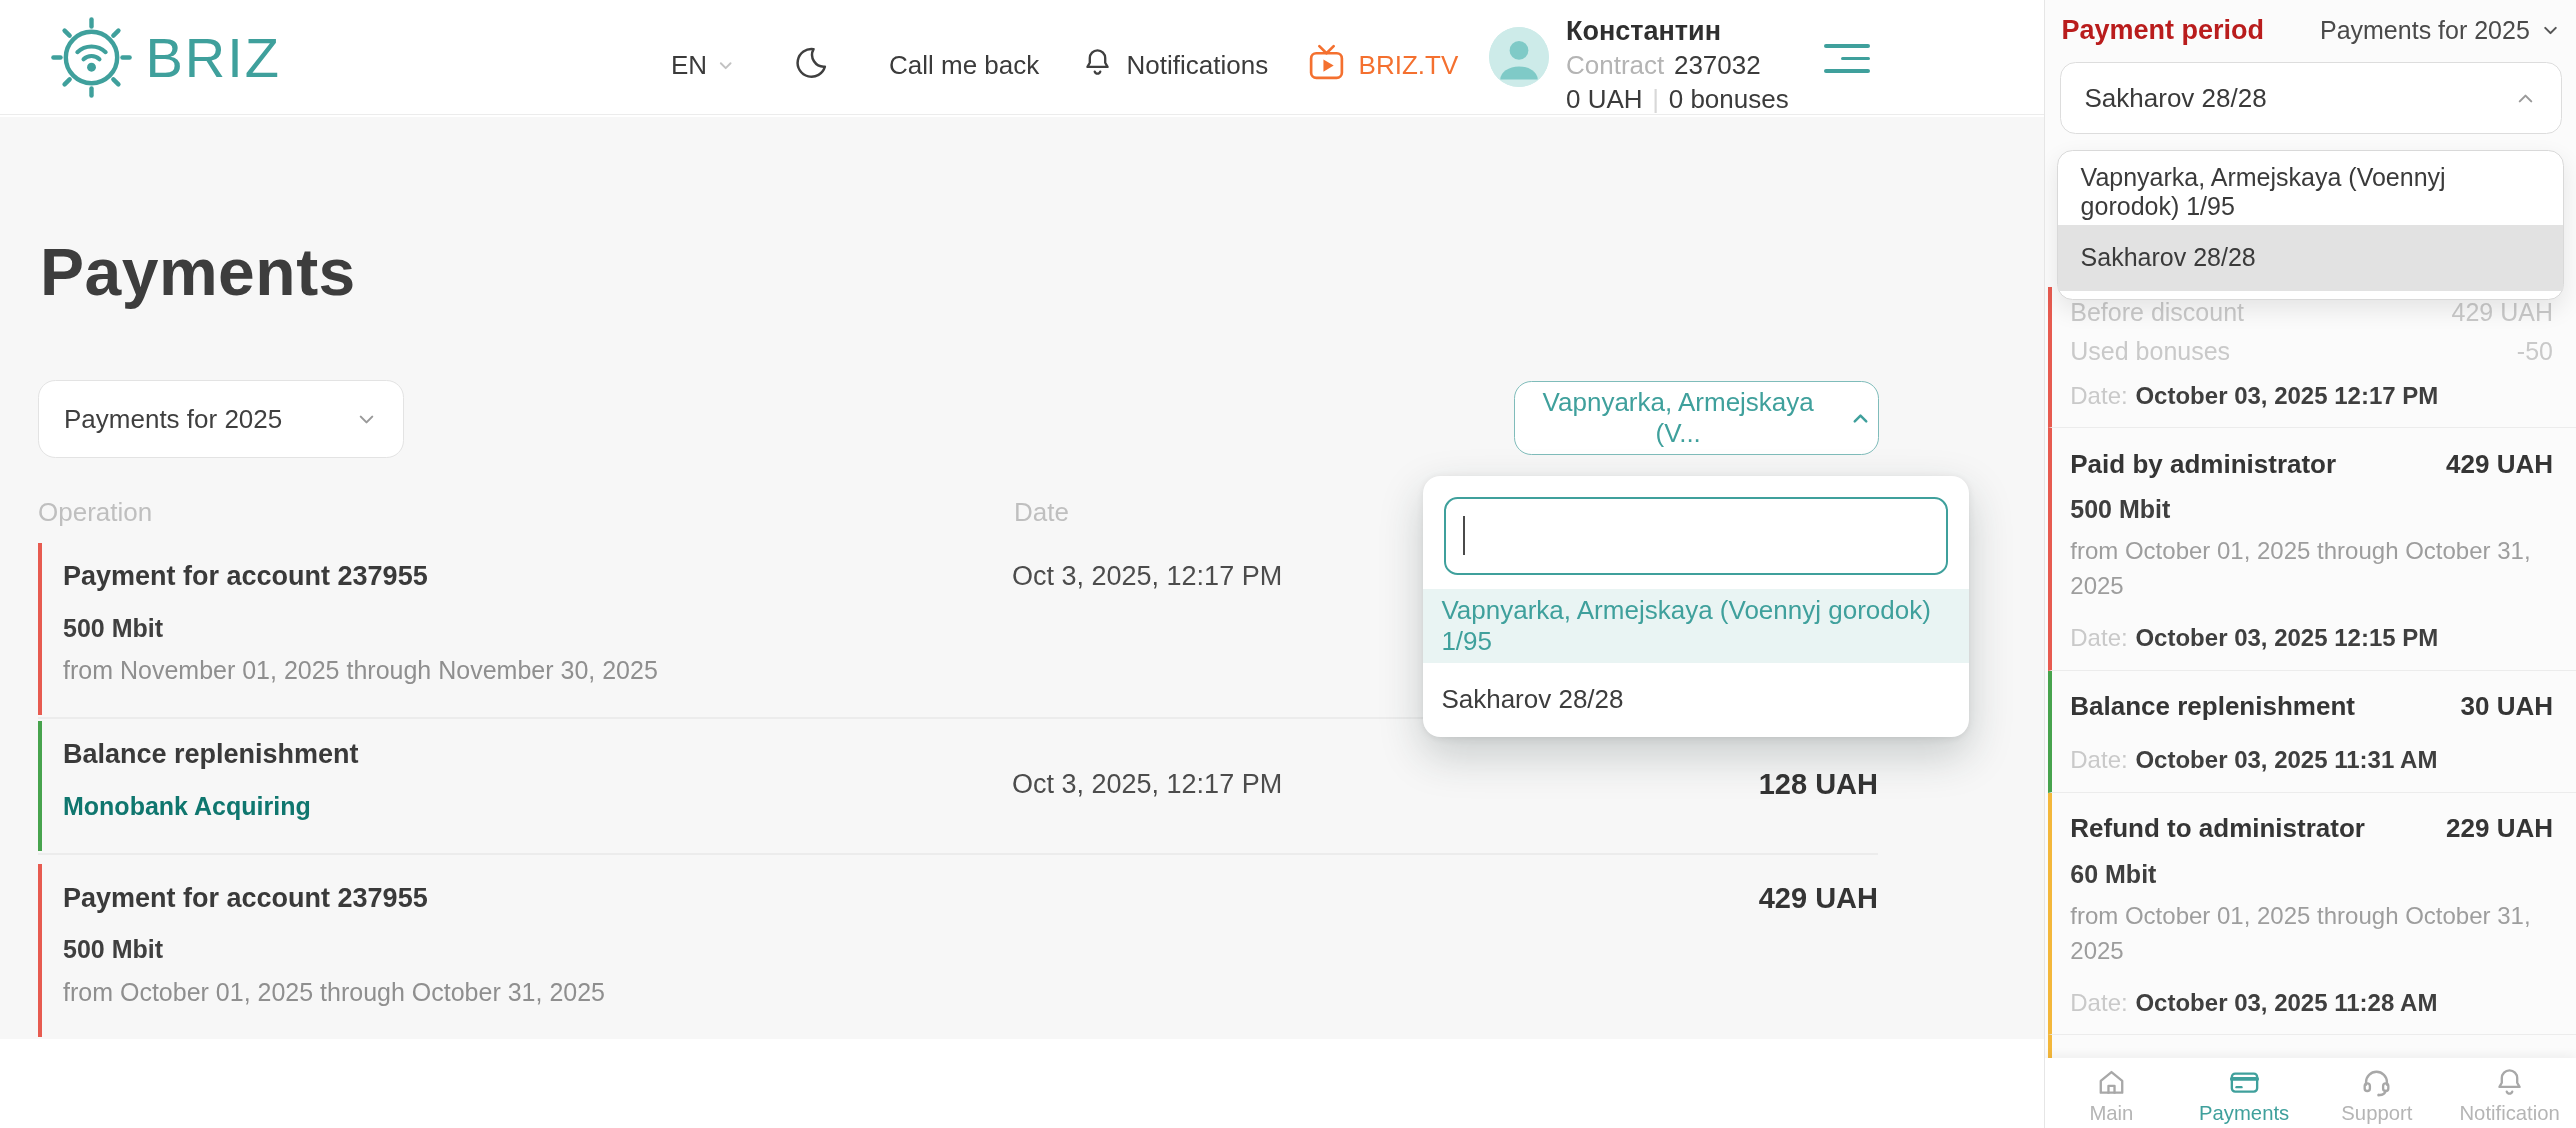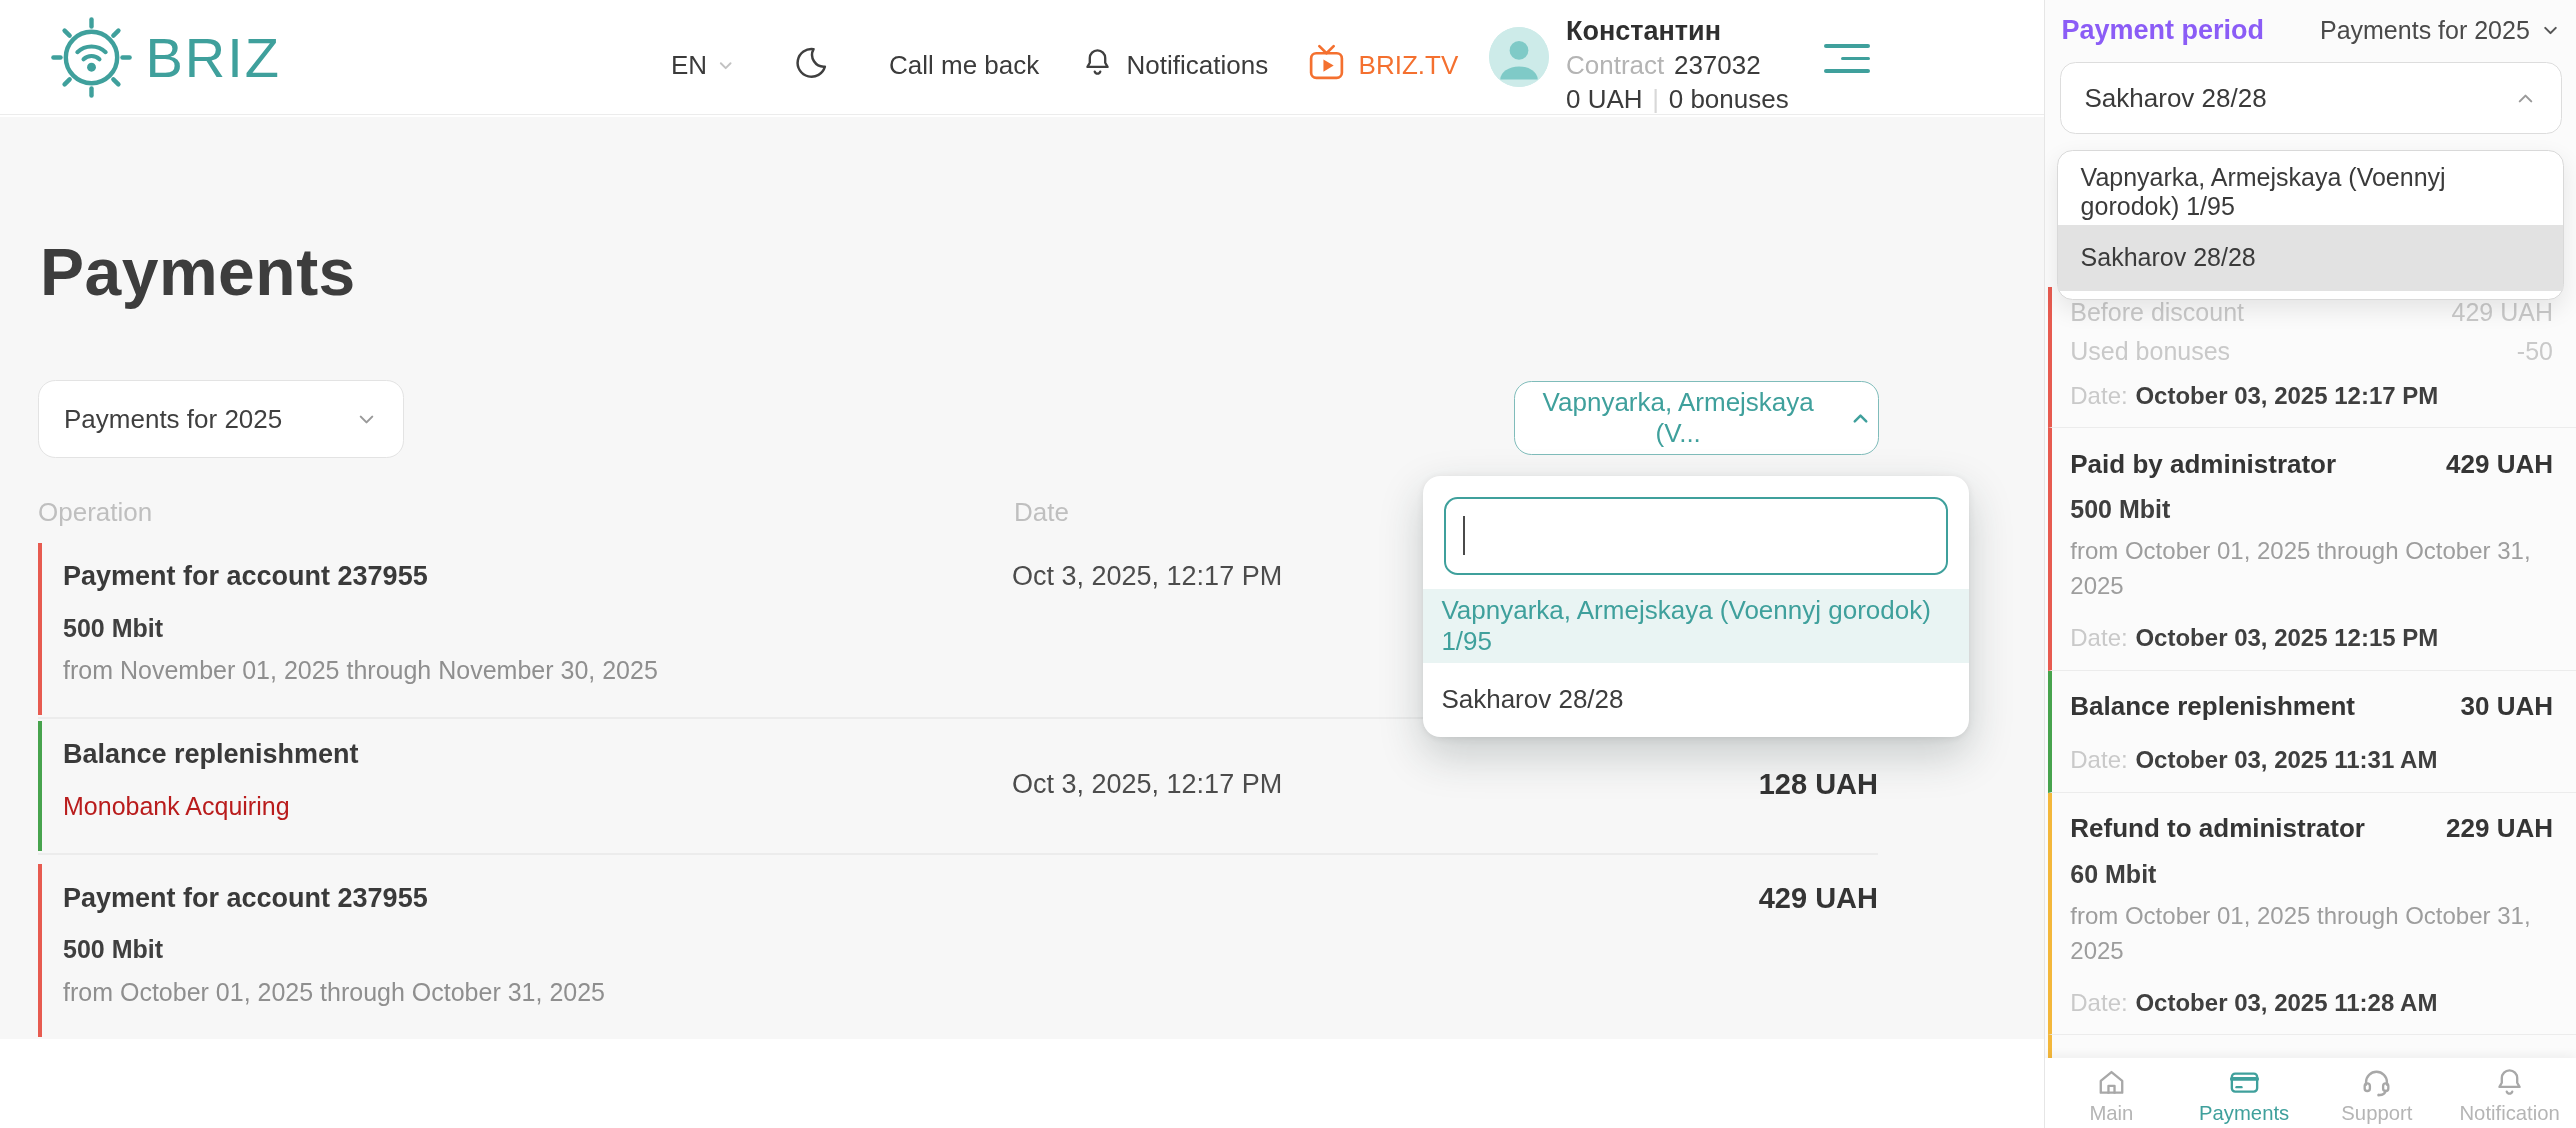--- a/index.html
+++ b/index.html
@@ -45,41 +45,41 @@
   .t-head .c1{width:976px;}
   .t-rows{position:absolute;left:38px;top:426px;width:1840px;}
   .t-row{display:flex;border-left:4.8px solid #ccc;padding:17.4px 0 29px 21px;}
   .t-row.m12{margin-top:9.7px;}
   .accent-red{border-left-color:var(--red) !important;}
   .accent-green{border-left-color:var(--green) !important;}
   .accent-yellow{border-left-color:var(--yellow) !important;}
   .t-op{width:949px;flex:none;}
   .t-title{font-size:27px;font-weight:700;color:#3a3a3a;line-height:33px;}
   .t-sub{font-size:25px;font-weight:700;color:#3f3f3f;line-height:31px;margin-top:19.4px;}
-  .t-sub.gray{font-weight:400;color:#b91c1c;}
+  .t-sub.gray{font-weight:700;color:#0f766e;}
   .t-per{font-size:25px;color:#8f8f8f;line-height:31px;margin-top:11.6px;}
   .t-date{width:538px;flex:none;font-size:27px;color:#4c4c4c;line-height:33px;}
   .t-amt{flex:1;text-align:right;font-size:29px;font-weight:700;color:#343434;line-height:33px;}
   .t-date.mid,.t-amt.mid{margin-top:30px;}
   .t-div{height:1.9px;background:#ececec;margin:1.9px 0;}
 
   
   .popup{position:absolute;left:1423px;top:359px;width:546px;background:#fff;border-radius:17.4px;box-shadow:0 17.4px 44px rgba(30,50,50,.22),0 1.9px 7.8px rgba(0,0,0,.08);padding-top:21px;overflow:hidden;z-index:20;}
   .search{margin:0 21px;height:78px;border:2.9px solid var(--teal);border-radius:13.6px;position:relative;background:#fff;}
   .search input{position:absolute;inset:0;border:none;outline:none;background:transparent;font-size:27px;padding:0 19.4px;font-family:inherit;color:#3a3a3a;}
   .caret{position:absolute;left:16.5px;top:16.5px;width:2.9px;height:39px;background:#4a4a4a;animation:blink 1.1s steps(2) infinite;pointer-events:none;}
   @keyframes blink{0%,49%{opacity:1}50%,100%{opacity:0}}
   .pop-opts{margin-top:13.6px;}
   .pop-opt{height:74px;display:flex;align-items:center;padding:0 18.4px;font-size:26px;color:#3d3d3d;cursor:pointer;}
   .pop-opt.sel{background:var(--teal-bg);color:var(--teal);}
 
   
   .side-col{flex:1;background:#fbfbfb;border-left:1.9px solid #e6e6e6;position:relative;overflow:hidden;}
   .side-head{position:absolute;top:0;left:16.5px;right:15.5px;height:60px;display:flex;align-items:center;justify-content:space-between;}
-  .sh-label{font-size:27px;font-weight:700;color:#8b5cf6;}
+  .sh-label{font-size:27px;font-weight:700;color:#b91c1c;}
   .sh-select{display:flex;align-items:center;gap:9.7px;font-size:25px;color:#4a4a4a;cursor:pointer;}
   .sh-select .chev{color:#555;display:flex;}
   .side-select{position:absolute;top:62px;left:14.5px;right:13.6px;height:72px;background:#fff;border:1.9px solid #ddd;border-radius:15.5px;display:flex;align-items:center;padding:0 24px;font-size:26px;color:#3a3a3a;cursor:pointer;}
   .side-select .chev{margin-left:auto;color:#9a9a9a;display:flex;}
   .side-panel{position:absolute;top:150px;left:11.6px;right:11.6px;background:#fff;border:1.9px solid #d9d9d9;border-radius:15.5px;box-shadow:0 9.7px 23px rgba(0,0,0,.09);padding:7.8px 0;z-index:5;}
   .side-opt{height:66px;display:flex;align-items:center;padding:0 23px;font-size:25px;color:#3a3a3a;cursor:pointer;}
   .side-opt.hl{background:#e2e2e2;}
 
   .s-items{position:absolute;top:287px;left:2.9px;right:0;bottom:71px;overflow:hidden;}
   .s-item{border-left:4.8px solid #ccc;padding:17.4px 23px 13.6px 18.4px;border-bottom:1.9px solid #ececec;}

